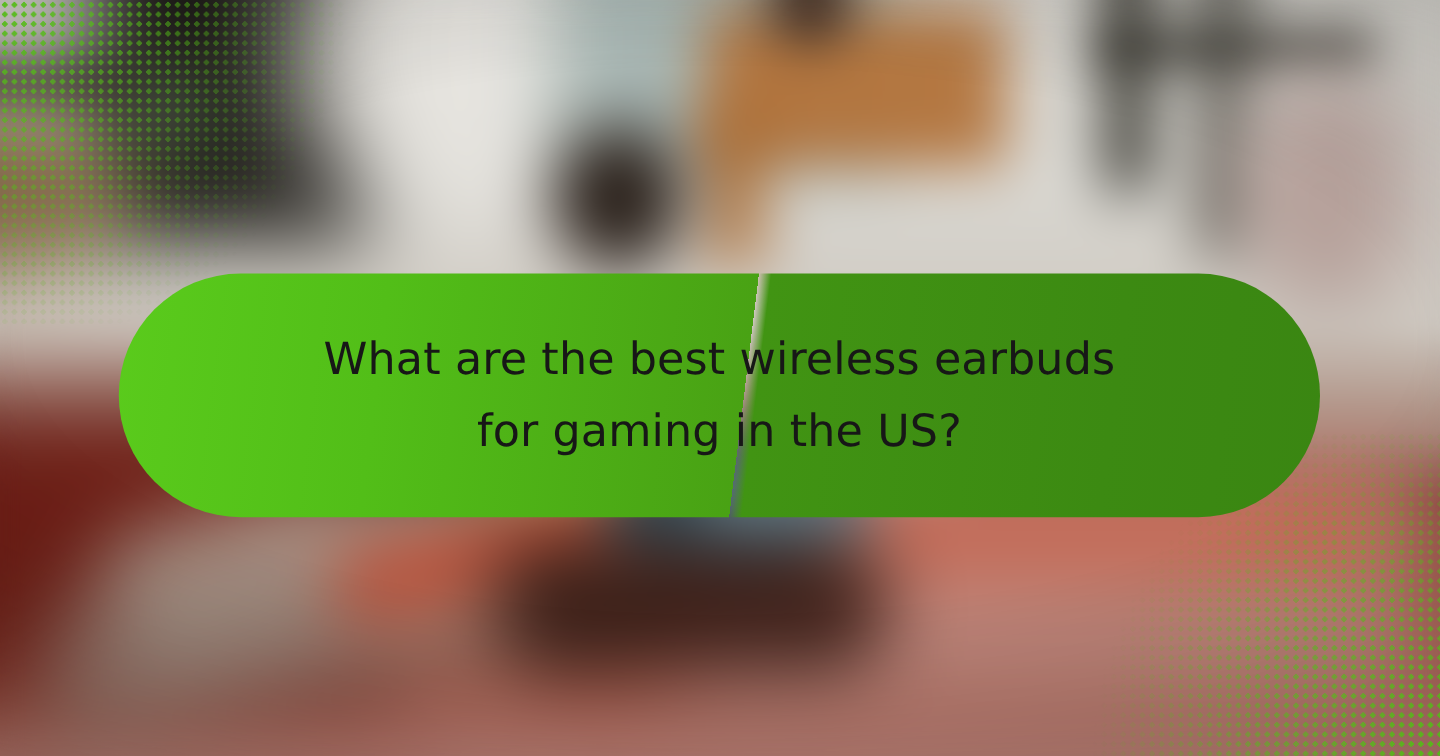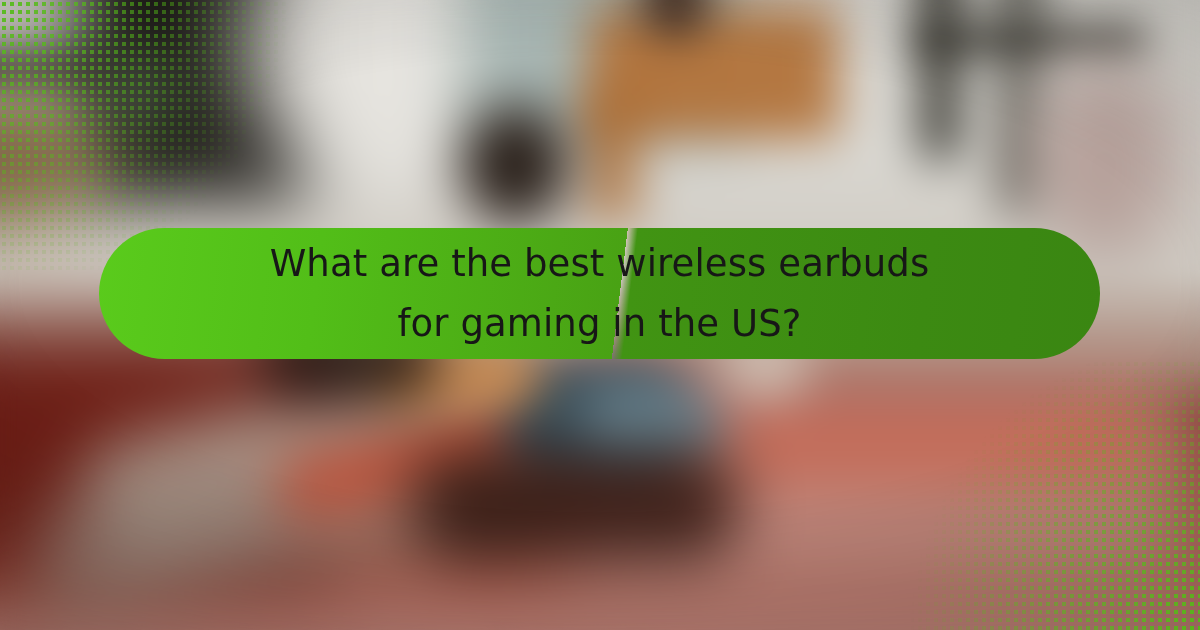--- a/index.html
+++ b/index.html
@@ -259,21 +259,21 @@
             mask-image: radial-gradient(circle at 100% 100%, #000 0%, rgba(0,0,0,.55) 36%, transparent 72%);
     opacity: .95;
   }
 
   
   .title-pill {
     position: absolute;
     left: 99px;
     top: 228px;
     width: 1001px;
-    height: 131px;
+    height: 203px;
     border-radius: 9999px;
     display: flex;
     align-items: center;
     justify-content: center;
     box-sizing: border-box;
     padding: 0 120px;
     background: linear-gradient(97deg, #5ACB1C 0%, #52BE18 22%, #49A214 52%, #41941300 52%, #419413 53%, #3C8A12 82%, #3A8612 100%);
   }
 
   .title-text {

